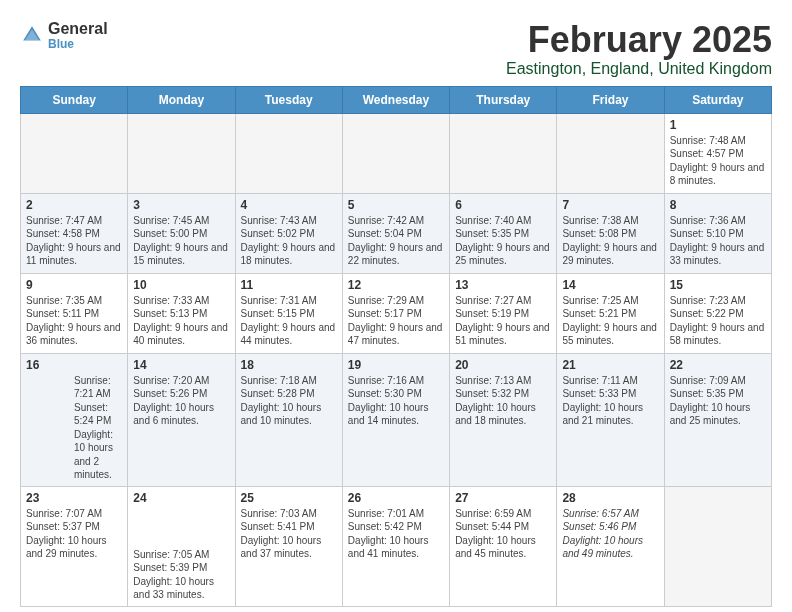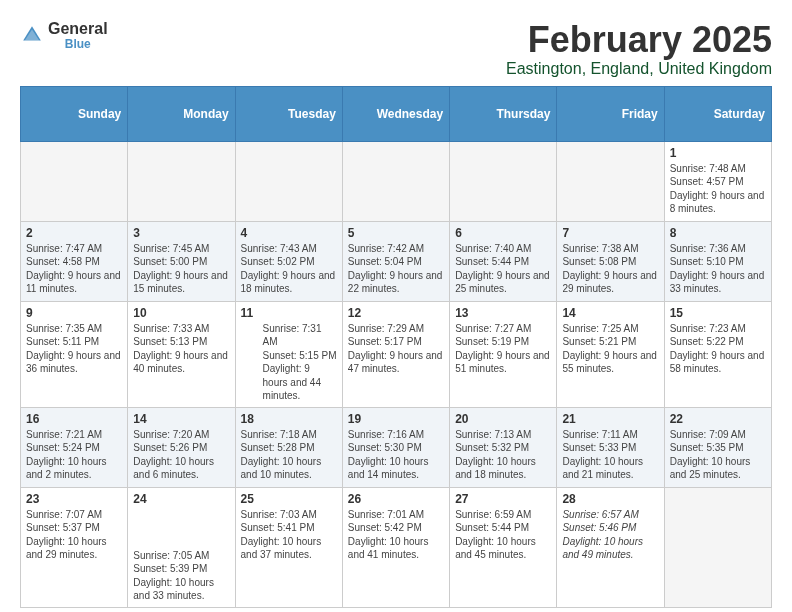--- a/index.html
+++ b/index.html
@@ -13,21 +13,20 @@
     .header {
       display: flex;
       align-items: flex-start;
       justify-content: space-between;
       margin-bottom: 8px;
     }
     .logo {
       display: flex;
       align-items: center;
       gap: 4px;
-      text-align: center;
     }
     .logo-text {
       display: flex;
       flex-direction: column;
       line-height: 1.1;
     }
     .logo-general {
       font-size: 16px;
       font-weight: bold;
       color: #333;
@@ -59,22 +58,22 @@
       width: 100%;
       border-collapse: collapse;
     }
     thead tr {
       background-color: #4a90c4;
     }
     thead th {
       color: #fff;
       font-size: 12px;
       font-weight: bold;
-      padding: 20px 6px;
-      text-align: right;
+      padding: 6px 6px;
+      text-align: center;
       border: 1px solid #3a7ab0;
     }
     tbody td {
       width: calc(100% / 7);
       vertical-align: top;
       border: 1px solid #ccc;
       padding: 4px 5px;
       font-size: 9.5px;
       color: #333;
       min-height: 80px;
@@ -172,21 +171,21 @@
         </td>
         <td>
           <span class="day-num">5</span>
           <div class="day-info" style="white-space: pre-line;">Sunrise: 7:42 AM
 Sunset: 5:04 PM
 Daylight: 9 hours and 22 minutes.</div>
         </td>
         <td>
           <span class="day-num">6</span>
           <div class="day-info" style="white-space: pre-line;">Sunrise: 7:40 AM
-Sunset: 5:44 PM
+Sunset: 5:35 PM
 Daylight: 9 hours and 25 minutes.</div>
         </td>
         <td>
           <span class="day-num">7</span>
           <div class="day-info" style="white-space: pre-line;">Sunrise: 7:38 AM
 Sunset: 5:08 PM
 Daylight: 9 hours and 29 minutes.</div>
         </td>
         <td>
           <span class="day-num">8</span>
@@ -203,21 +202,21 @@
 Daylight: 9 hours and 36 minutes.</div>
         </td>
         <td>
           <span class="day-num">10</span>
           <div class="day-info" style="white-space: pre-line;">Sunrise: 7:33 AM
 Sunset: 5:13 PM
 Daylight: 9 hours and 40 minutes.</div>
         </td>
         <td>
           <span class="day-num">11</span>
-          <div class="day-info" style="white-space: pre-line; margin-left: 22px;">Sunrise: 7:31 AM
+          <div class="day-info" style="white-space: pre-line;">Sunrise: 7:31 AM
 Sunset: 5:15 PM
 Daylight: 9 hours and 44 minutes.</div>
         </td>
         <td>
           <span class="day-num">12</span>
           <div class="day-info" style="white-space: pre-line;">Sunrise: 7:29 AM
 Sunset: 5:17 PM
 Daylight: 9 hours and 47 minutes.</div>
         </td>
         <td>
@@ -235,21 +234,21 @@
         <td>
           <span class="day-num">15</span>
           <div class="day-info" style="white-space: pre-line;">Sunrise: 7:23 AM
 Sunset: 5:22 PM
 Daylight: 9 hours and 58 minutes.</div>
         </td>
       </tr>
       <tr>
         <td>
           <span class="day-num">16</span>
-          <div class="day-info" style="white-space: pre-line;">Sunrise: 7:21 AM
+          <div class="day-info" style="white-space: pre-line; margin-left: 48px;">Sunrise: 7:21 AM
 Sunset: 5:24 PM
 Daylight: 10 hours and 2 minutes.</div>
         </td>
         <td>
           <span class="day-num">14</span>
           <div class="day-info" style="white-space: pre-line;">Sunrise: 7:20 AM
 Sunset: 5:26 PM
 Daylight: 10 hours and 6 minutes.</div>
         </td>
         <td>

